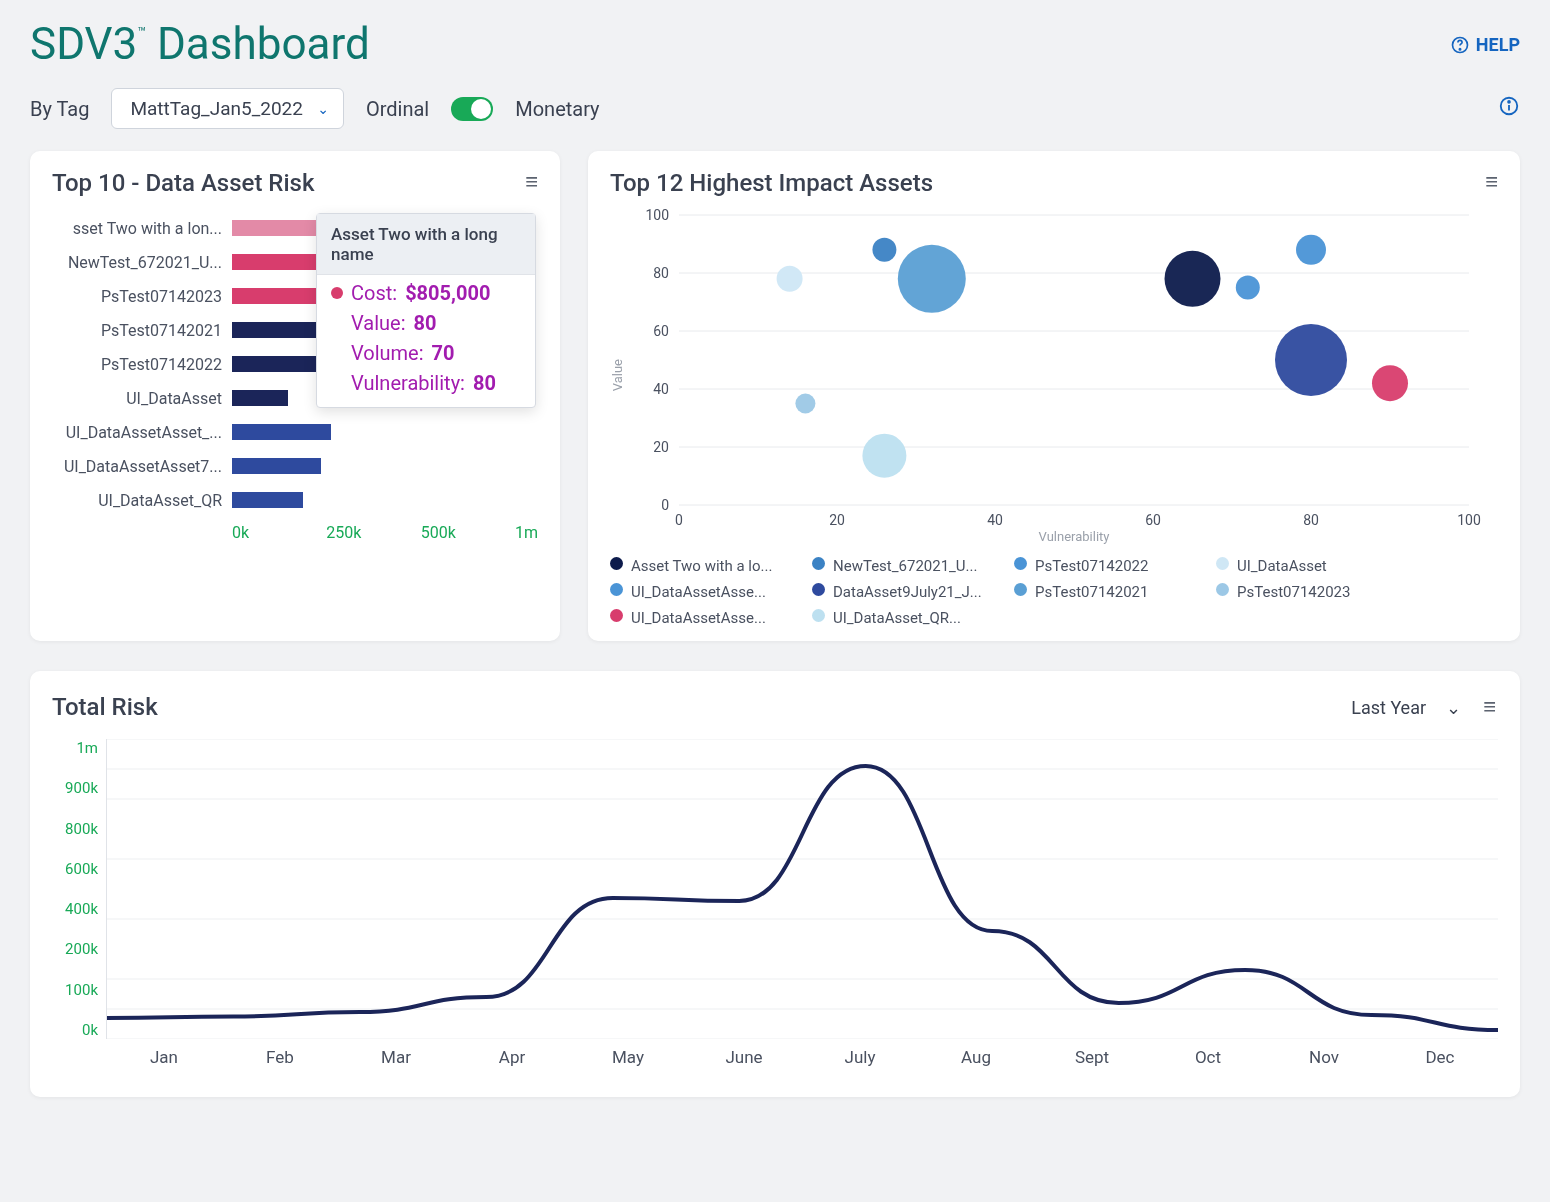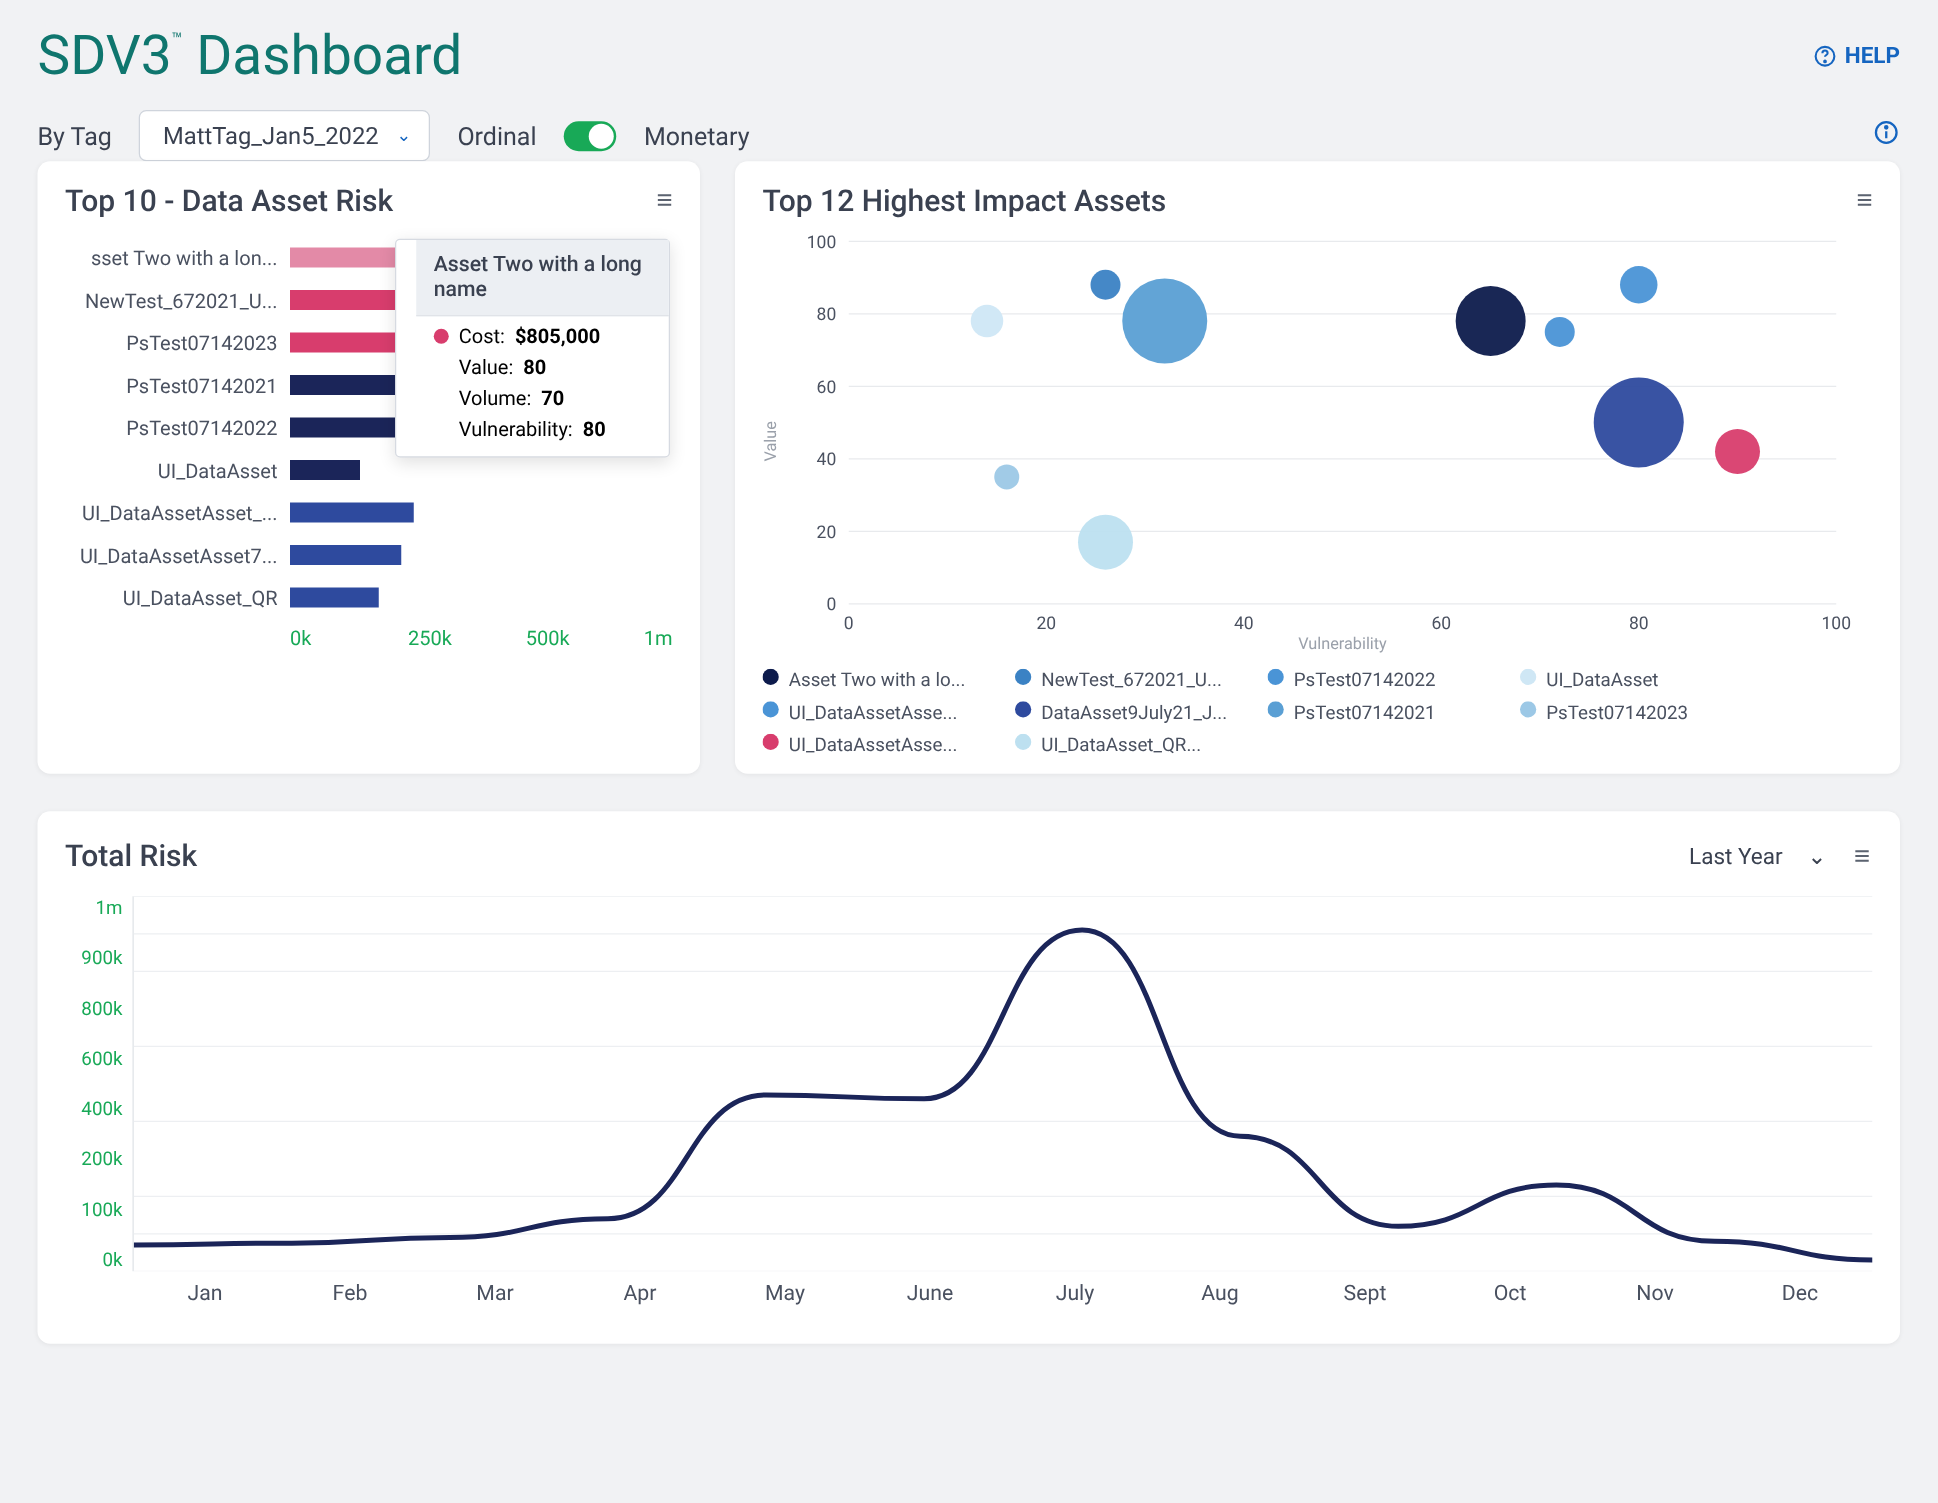--- a/index.html
+++ b/index.html
@@ -21,21 +21,21 @@
     border:1px solid #cfd4dc; border-radius:6px; background:#fff; padding:8px 40px 8px 18px;
     font-size:19px; color:#3a4150; position:relative; cursor:pointer; display:flex; align-items:center; gap:18px;
   }
   .select .chev { color:#1565c0; font-size:14px; position:absolute; right:14px; }
   .toggle {
     width:42px; height:24px; border-radius:12px; background:#18a957; position:relative; cursor:pointer;
   }
   .toggle::after {
     content:""; position:absolute; right:2px; top:2px; width:20px; height:20px; border-radius:50%; background:#fff;
   }
-  .cards-row { display:flex; gap:28px; }
+  .cards-row { display:flex; gap:28px; margin-top:22px; }
   .card {
     background:#fff; border-radius:10px; box-shadow:0 1px 4px rgba(0,0,0,0.06); padding:18px 22px 14px 22px;
     position:relative;
   }
   .card-title { font-size:24px; font-weight:500; color:#3a4150; }
   .card-menu { position:absolute; top:18px; right:20px; color:#5c6370; cursor:pointer; font-size:22px; letter-spacing:2px;}
   .card-a { width:530px; }
   .card-b { flex:1; }
 
   
@@ -44,24 +44,24 @@
   .bar-label { width:170px; text-align:right; font-size:16px; color:#4a5160; white-space:nowrap; overflow:hidden; text-overflow:ellipsis;}
   .bar-track { flex:1; height:16px; position:relative;}
   .bar-fill { height:16px; border-radius:0;}
   .bar-axis { display:flex; margin-left:180px; color:#18a957; font-size:16px; margin-top:6px; gap:0;}
   .bar-axis span { flex:1; text-align:left;}
   .bar-axis span:last-child { text-align:right; flex:0.2;}
 
   
   .tooltip {
     position:absolute; left:286px; top:62px; width:220px; background:#fff; border:1px solid #d6dae1;
-    border-radius:4px; box-shadow:0 4px 14px rgba(0,0,0,0.12); z-index:20; padding:0 0 12px 16px;
+    border-radius:4px; box-shadow:0 4px 14px rgba(0,0,0,0.12); z-index:20; padding:0 0 12px 0;
   }
   .tooltip-hd { background:#eceff3; padding:10px 14px; font-size:17px; color:#3a4150; font-weight:500; border-bottom:1px solid #e0e3e8;}
-  .tooltip-row { padding:6px 14px 0 14px; font-size:16px; color:#000000; display:flex; align-items:center; gap:8px;}
+  .tooltip-row { padding:6px 14px 0 14px; font-size:20px; color:#a21caf; display:flex; align-items:center; gap:8px;}
   .tooltip-row b { font-weight:700;}
   .dot { width:12px; height:12px; border-radius:50%; }
 
   
   .bubble-wrap { display:flex; margin-top:8px; }
   .y-axis-label { writing-mode: vertical-rl; transform:rotate(180deg); font-size:13px; color:#9aa0aa; align-self:center; margin-right:4px;}
   .legend { display:flex; flex-wrap:wrap; gap:8px 22px; margin-top:12px; }
   .legend-item { display:flex; align-items:flex-start; gap:8px; font-size:15px; color:#4a5160; width:180px; white-space:nowrap; overflow:hidden; text-overflow:ellipsis;}
   .legend-item .ldot { width:13px; height:13px; border-radius:50%; flex-shrink:0;}
 

